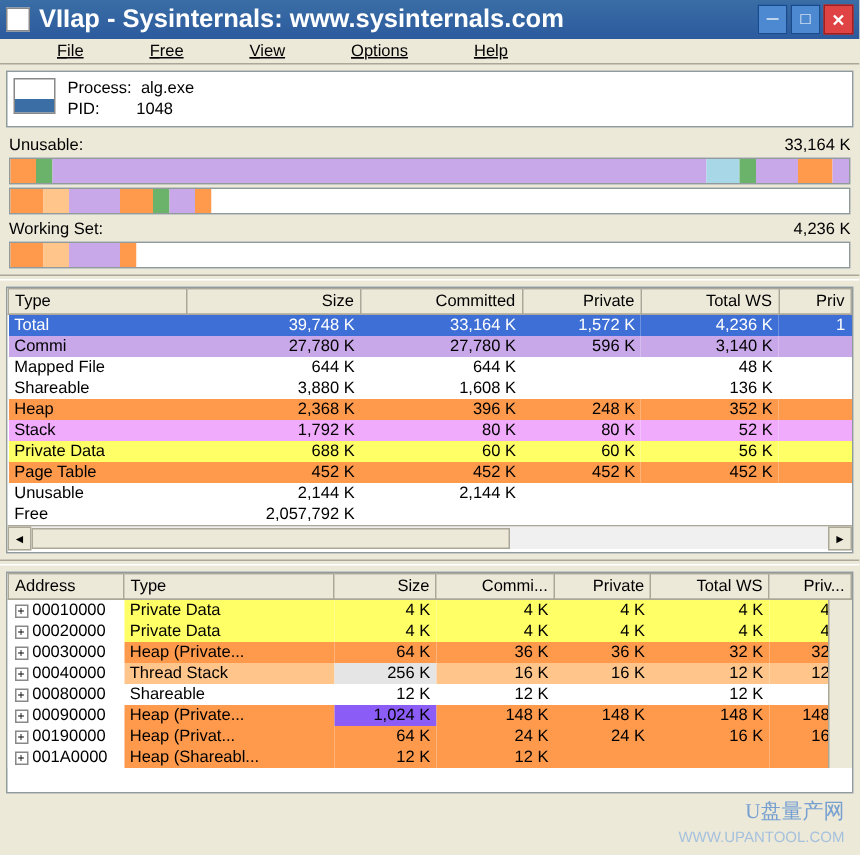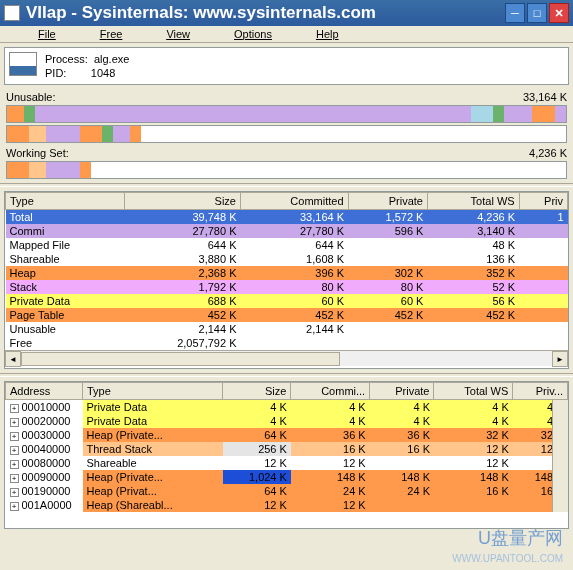--- a/index.html
+++ b/index.html
@@ -25,21 +25,21 @@
 th { background: #ece9d8; border: 1px solid #aca899; padding: 2px 4px; text-align: left; font-weight: normal; font-size: 11px; }
 th.r, td.r { text-align: right; }
 td { padding: 1px 4px; font-size: 11px; white-space: nowrap; }
 .table-wrap { margin: 0 4px; border: 1px solid #919b9c; background: #fff; overflow: hidden; position: relative; }
 .scrollbar-h { height: 16px; background: #ece9d8; border-top: 1px solid #aca899; display: flex; }
 .sb-btn { width: 16px; height: 16px; background: #ece9d8; border: 1px solid #aca899; display: flex; align-items: center; justify-content: center; font-size: 8px; }
 .sb-track { flex: 1; background: #f0f0f0; position: relative; }
 .sb-thumb { position: absolute; height: 14px; top: 1px; background: #ece9d8; border: 1px solid #aca899; }
 .scrollbar-v { position: absolute; right: 0; top: 18px; bottom: 16px; width: 16px; background: #ece9d8; border-left: 1px solid #aca899; }
 .tree-toggle { display: inline-block; width: 9px; height: 9px; border: 1px solid #888; text-align: center; line-height: 7px; font-size: 8px; margin-right: 3px; background: #fff; }
-.watermark { position: absolute; right: 10px; bottom: 20px; font-size: 18px; color: #5a8ed0; opacity: 0.8; pointer-events: none; font-family: Liberation Sans, sans-serif; }
+.watermark { position: absolute; right: 10px; bottom: 20px; font-size: 14px; color: #5a8ed0; opacity: 0.8; pointer-events: none; font-family: Liberation Serif, serif; }
 .watermark-sub { position: absolute; right: 10px; bottom: 6px; font-size: 10px; color: #88b0e0; opacity: 0.7; pointer-events: none; }
 </style>
 </head>
 <body>
 
 <div class="titlebar">
   <div class="titlebar-icon"></div>
   <div class="titlebar-text">VIIap - Sysinternals: www.sysinternals.com</div>
   <div class="winbtns">
     <div class="winbtn">─</div>
@@ -152,21 +152,21 @@
           <td class="r">3,880 K</td>
           <td class="r">1,608 K</td>
           <td class="r"></td>
           <td class="r">136 K</td>
           <td class="r"></td>
         </tr>
         <tr style="background: rgb(255, 154, 77);">
           <td>Heap</td>
           <td class="r">2,368 K</td>
           <td class="r">396 K</td>
-          <td class="r">302 K</td>
+          <td class="r">248 K</td>
           <td class="r">352 K</td>
           <td class="r"></td>
         </tr>
         <tr style="background: #f0abfc;">
           <td>Stack</td>
           <td class="r">1,792 K</td>
           <td class="r">80 K</td>
           <td class="r">80 K</td>
           <td class="r">52 K</td>
           <td class="r"></td>
@@ -271,21 +271,21 @@
           <td style="background: rgb(255, 255, 255);">Shareable</td>
           <td class="r" style="background: rgb(255, 255, 255);">12 K</td>
           <td class="r" style="background: rgb(255, 255, 255);">12 K</td>
           <td class="r" style="background: rgb(255, 255, 255);"></td>
           <td class="r" style="background: rgb(255, 255, 255);">12 K</td>
           <td class="r" style="background: rgb(255, 255, 255);"></td>
         </tr>
         <tr>
           <td><span class="tree-toggle">+</span>00090000</td>
           <td style="background: rgb(255, 154, 77);">Heap (Private...</td>
-          <td class="r" style="background: #1d4ed8;">1,024 K</td>
+          <td class="r" style="background: #8b5cf6;">1,024 K</td>
           <td class="r" style="background: rgb(255, 154, 77);">148 K</td>
           <td class="r" style="background: rgb(255, 154, 77);">148 K</td>
           <td class="r" style="background: rgb(255, 154, 77);">148 K</td>
           <td class="r" style="background: rgb(255, 154, 77);">148 K</td>
         </tr>
         <tr>
           <td><span class="tree-toggle">+</span>00190000</td>
           <td style="background: rgb(255, 154, 77);">Heap (Privat...</td>
           <td class="r" style="background: rgb(255, 154, 77);">64 K</td>
           <td class="r" style="background: rgb(255, 154, 77);">24 K</td>

